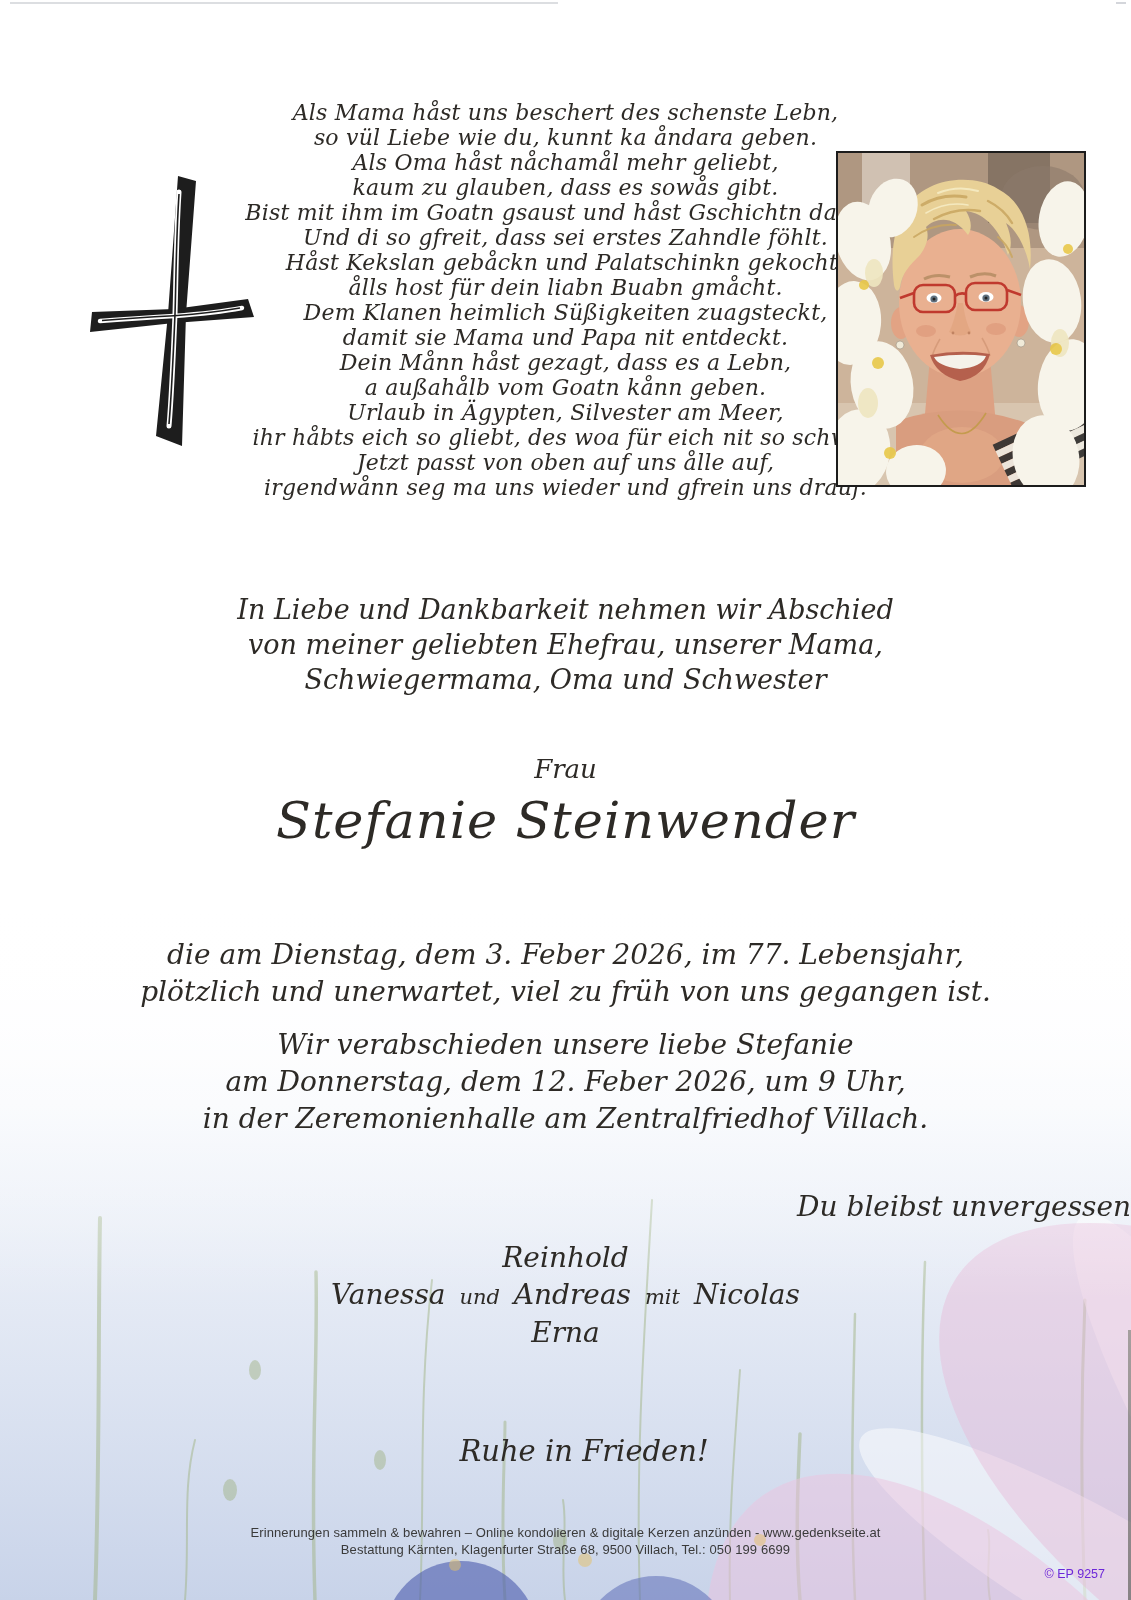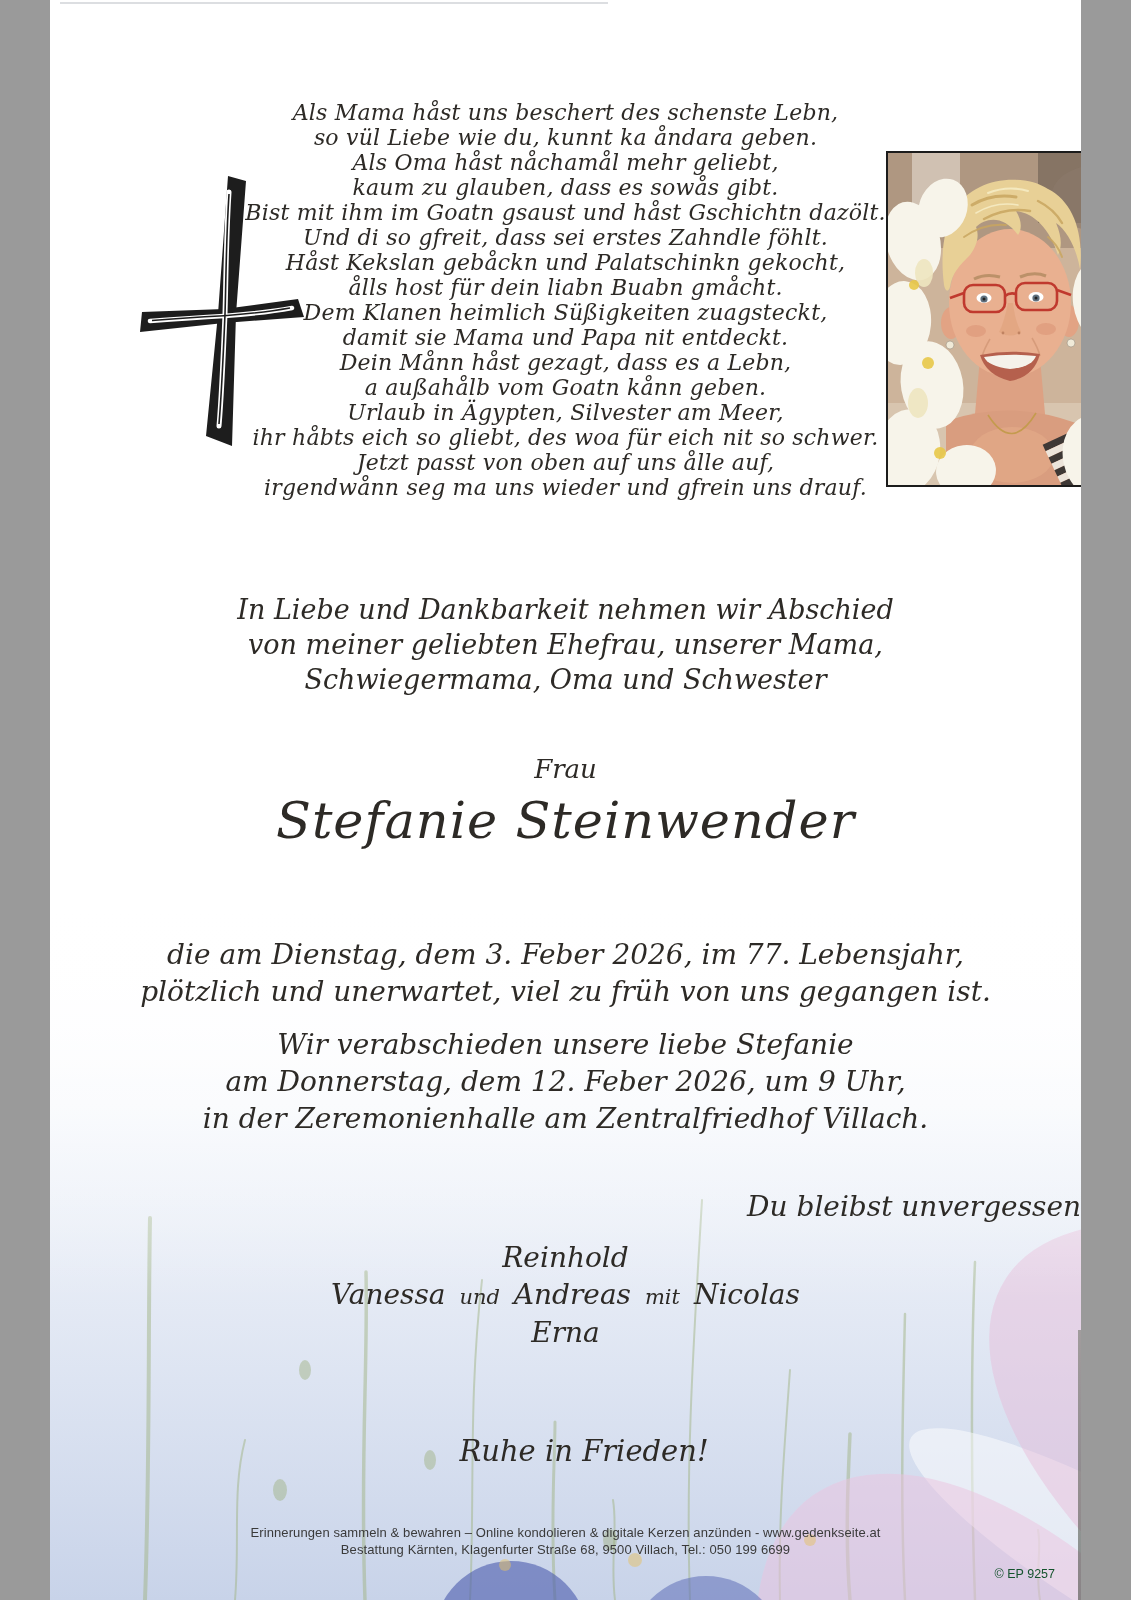--- a/index.html
+++ b/index.html
@@ -1,17 +1,17 @@
 <!DOCTYPE html>
 <html><head>
 <meta charset="utf-8">
 <style>
   html,body{margin:0;padding:0;background:#9a9a9a;}
   .page{
-    position:relative;width:1031px;height:1600px;margin:0 auto;
+    position:relative;width:1131px;height:1600px;margin:0 auto;
     background:#ffffff;overflow:hidden;
     font-family:"DejaVu Serif",serif;color:#2d2a26;
   }
   
   .bg{position:absolute;left:0;top:900px;width:1131px;height:700px;z-index:0;}
   .scanline-top{position:absolute;left:10px;top:2px;width:548px;height:2px;background:#d3d6da;opacity:.8;z-index:5;}
   .scanline-top2{position:absolute;left:1116px;top:2px;width:10px;height:2px;background:#c9ccd2;opacity:.8;z-index:5;}
   .edge-right{position:absolute;right:0;top:1330px;width:3px;height:270px;background:linear-gradient(#6a6f60,#3c4136);opacity:.55;z-index:4;}
   
   .cross{position:absolute;left:86px;top:168px;width:172px;height:286px;z-index:2;}
@@ -26,21 +26,21 @@
   .salutation{top:754px;font-size:26px;font-style:italic;}
   .name{top:786px;font-size:51px;line-height:70px;font-style:italic;letter-spacing:1px;}
   .passing{top:936px;font-size:28px;line-height:37px;font-style:italic;}
   .farewell{top:1026px;font-size:28px;line-height:37px;font-style:italic;}
   .remembrance{top:1190px;font-size:28px;font-style:italic;text-align:right;}
   .mourners{top:1240px;font-size:28px;line-height:36.5px;font-style:italic;}
   .mourners .conn{font-size:21px;margin:0 5px;}
   .closing{top:1434px;font-size:29px;font-style:italic;padding-left:37px;}
   .footer{top:1524px;font-size:13px;line-height:17px;font-family:"Liberation Sans",sans-serif;
           color:#3a3a3a;font-style:normal;letter-spacing:.1px;}
-  .printcode{position:absolute;right:26px;top:1567px;font-size:12.5px;color:#14532d;
+  .printcode{position:absolute;right:26px;top:1567px;font-size:12.5px;color:#6d28d9;
              font-family:"Liberation Sans",sans-serif;z-index:4;}
 </style>
 </head>
 <body>
 
 <div class="page">
 
   <svg class="bg" viewBox="0 0 1131 700" aria-hidden="true">
     <defs>
       <linearGradient id="sky" x1="0" y1="0" x2="0" y2="1">

